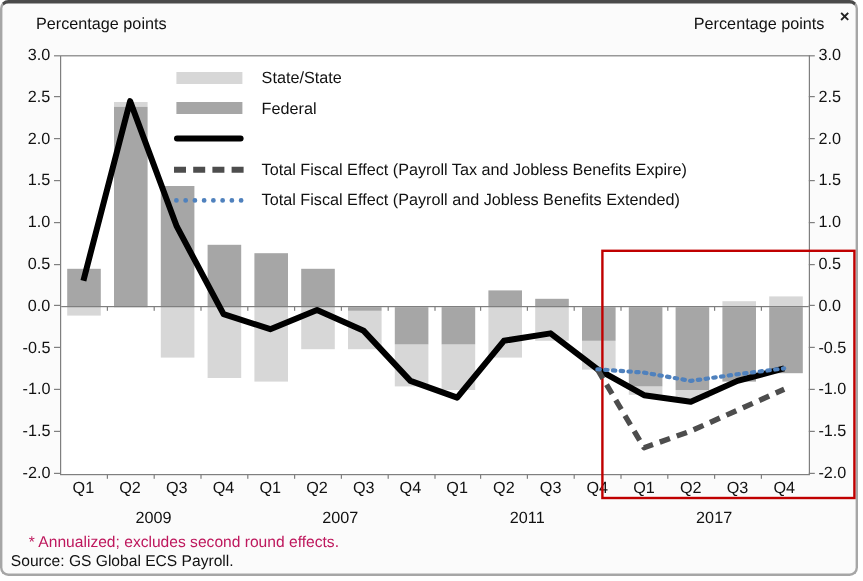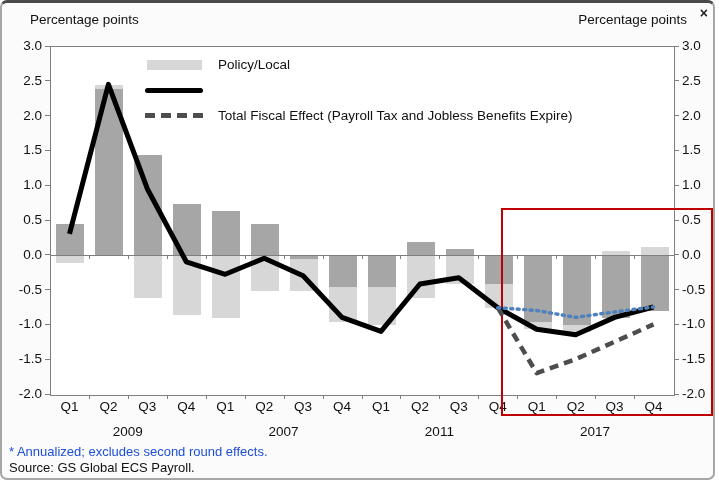--- a/index.html
+++ b/index.html
@@ -15,21 +15,21 @@
     border:1px solid #7f7f7f;box-sizing:content-box;}
   .bar{position:absolute;z-index:1;}
   #legend{position:absolute;left:128px;top:49px;z-index:5;}
   #legend-title{font-size:13.5px;color:#111;margin:0 0 6px 8px;white-space:nowrap;}
   .legend-row{display:flex;align-items:center;height:25.5px;white-space:nowrap;}
   .legend-swatch-col{width:88px;display:flex;justify-content:center;align-items:center;flex:none;}
   .legend-label{font-size:13.5px;color:#111;}
   #svg-lines{position:absolute;left:48px;top:43px;z-index:4;}
   #highlight-box{position:absolute;left:499px;top:205px;width:212px;height:208px;
     border:2px solid #c00000;box-sizing:border-box;z-index:3;background:transparent;}
-  #footnote{position:absolute;left:7px;top:441px;font-size:13px;color:#1d4ed8;}
+  #footnote{position:absolute;left:22px;top:441px;font-size:13px;color:#be185d;}
   #source{position:absolute;left:7px;top:457px;font-size:13px;color:#111;}
 </style>
 </head>
 <body>
 
 <div id="frame">
   <div id="pp-left" class="pp-label">Percentage points</div>
   <div id="pp-right" class="pp-label">Percentage points</div>
   <div id="close-x">×</div>
 
@@ -75,32 +75,44 @@
       <polyline points="447.8,261.7 486.7,264.5 525.7,271.4 564.6,265.9 603.5,261.0" fill="none" stroke="#4f81bd" stroke-linejoin="round" stroke-width="3.5" stroke-dasharray="2,4.5" stroke-linecap="round"></polyline>
     </svg>
 
   <div id="highlight-box"></div>
 
   <div id="legend">
   <div class="legend-row">
         <div class="legend-swatch-col">
           <div style="width: 55px; height: 10px; background: rgb(215, 215, 215);"></div>
         </div>
-        <div class="legend-label">Policy/Local</div>
+        <div class="legend-label">State/State</div>
+      </div>
+      <div class="legend-row">
+        <div class="legend-swatch-col">
+          <div style="width: 55px; height: 10px; background: rgb(166, 166, 166);"></div>
+        </div>
+        <div class="legend-label">Federal</div>
       </div>
       <div class="legend-row">
         <div class="legend-swatch-col">
           <div style="width: 58px; height: 5px; background: rgb(0, 0, 0); border-radius: 3px;"></div>
         </div>
       </div>
       <div class="legend-row">
         <div class="legend-swatch-col">
           <div style="width: 58px; height: 0px; border-top: 5px dashed rgb(77, 77, 77);"></div>
         </div>
         <div class="legend-label">Total Fiscal Effect (Payroll Tax and Jobless Benefits Expire)</div>
+      </div>
+      <div class="legend-row">
+        <div class="legend-swatch-col">
+          <div style="width: 58px; height: 0px; border-top: 4px dotted rgb(79, 129, 189);"></div>
+        </div>
+        <div class="legend-label">Total Fiscal Effect (Payroll and Jobless Benefits Extended)</div>
       </div>
     </div>
 
   <div id="footnote">* Annualized; excludes second round effects.</div>
   <div id="source">Source: GS Global ECS Payroll.</div>
 <div style="position: absolute; left: 43px; top: 42.5px; width: 5px; height: 1px; background: rgb(127, 127, 127);"></div>
     <div style="position: absolute; left: 672px; top: 42.5px; width: 5px; height: 1px; background: rgb(127, 127, 127);"></div>
     <div style="position: absolute; left: 6px; top: 35px; width: 34px; text-align: right; font-size: 13.5px; color: rgb(17, 17, 17);">3.0</div>
     <div style="position: absolute; left: 680px; top: 35px; width: 34px; text-align: left; font-size: 13.5px; color: rgb(17, 17, 17);">3.0</div>
     <div style="position: absolute; left: 43px; top: 77.3px; width: 5px; height: 1px; background: rgb(127, 127, 127);"></div>

